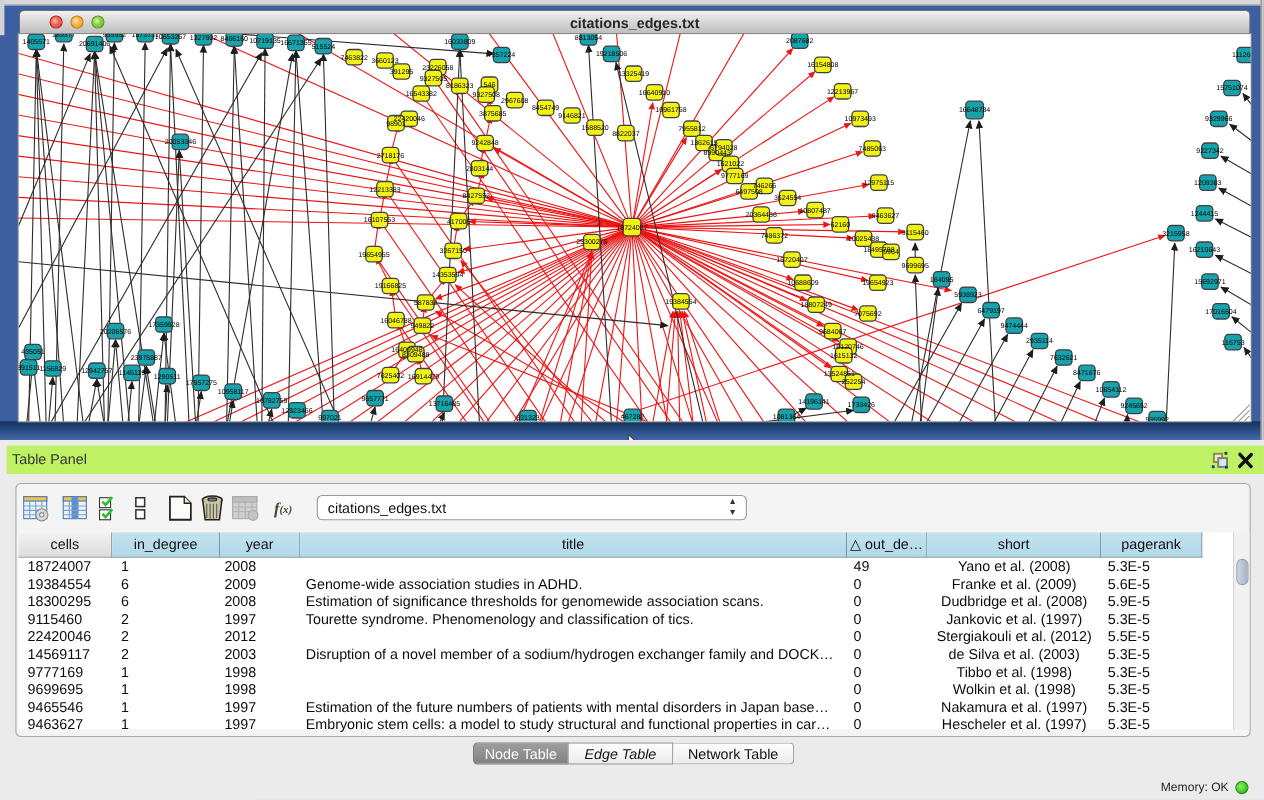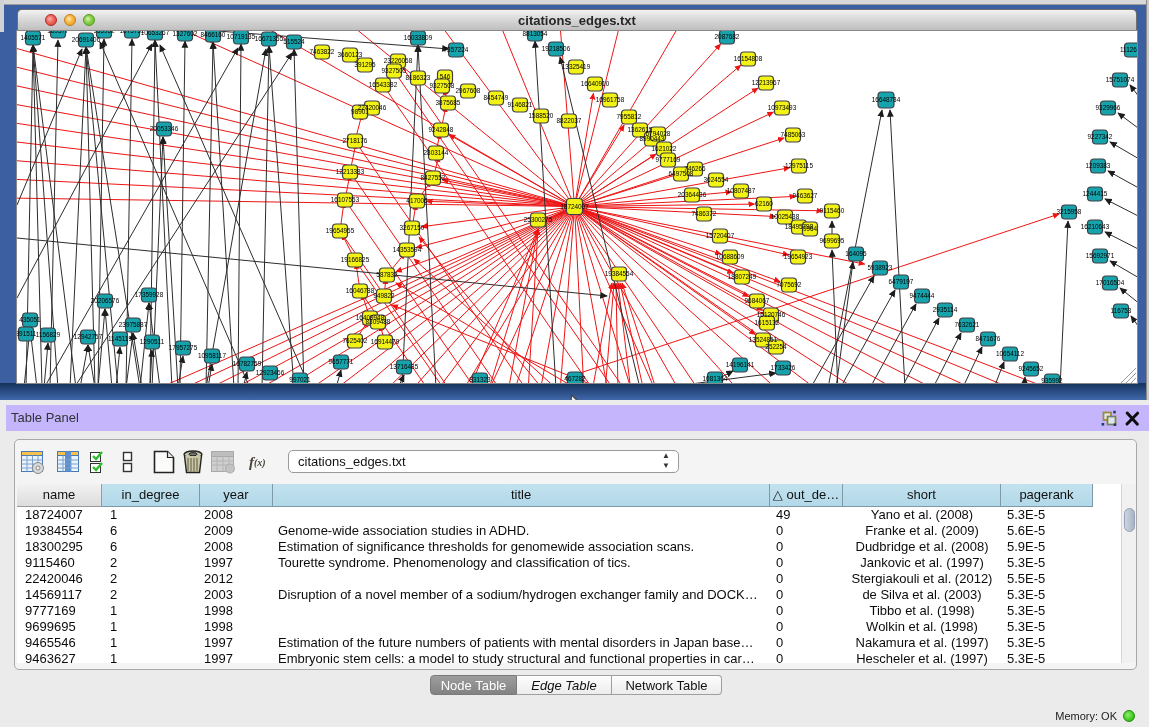--- a/index.html
+++ b/index.html
@@ -17,21 +17,21 @@
  border-radius:5px 5px 0 0;}
 #title{position:absolute;left:0;top:3px;width:100%;text-align:center;
  font-size:13px;font-weight:700;color:#262626;}
 .tl{position:absolute;top:4px;width:12px;height:12px;border-radius:6px;}
 #tlr{left:27px;background:radial-gradient(circle at 4px 4px,#ffb3ad,#ec6b60 40%,#d83933);border:0.5px solid #b5261f;}
 #tlo{left:46px;background:radial-gradient(circle at 4px 4px,#ffe9b0,#f6b43e 45%,#e89b23);border:0.5px solid #c27d11;}
 #tlg{left:65px;background:radial-gradient(circle at 4px 4px,#d6f5b0,#84ce46 45%,#66b82d);border:0.5px solid #57981e;}
 #canvasborder{position:absolute;left:16px;top:30px;width:1122px;height:354px;background:#888;}
 
 #panel{position:absolute;left:0;top:400px;width:1149px;height:327px;background:#ebebeb;}
-#phead{position:absolute;left:6px;top:5px;right:0;height:26px;background:#c4b5fd;}
+#phead{position:absolute;left:6px;top:5px;right:0;height:26px;background:#bef264;}
 #phead span{position:absolute;left:5px;top:5px;font-size:13px;color:#333;}
 
 #wbox{position:absolute;left:14px;top:439px;width:1123px;height:231px;background:#f4f4f4;
  border:1px solid #a8a8a8;border-radius:5px;}
 #combo{position:absolute;left:288px;top:450px;width:391px;height:23px;background:#fff;
  border:1px solid #9a9a9a;border-radius:5px;font-size:13px;color:#111;line-height:21px;padding-left:9px;}
 #combo .ud{position:absolute;right:8px;top:0px;font-size:8px;color:#333;line-height:10px;}
 #tablebg{position:absolute;left:17px;top:484px;width:1104px;height:179px;background:#fff;}
 .th{position:absolute;top:484px;height:23px;background:linear-gradient(#c3e2ef,#b2d8e8);
  border-right:1px solid #7e9aa8;border-bottom:1px solid #7e9aa8;
@@ -611,21 +611,21 @@
    <rect x="0.5" y="1.5" width="22" height="20" fill="#c9c9c9" stroke="#9d9d9d"></rect>
    <rect x="0.5" y="1.5" width="22" height="5" fill="#b5b5b5" stroke="#9d9d9d"></rect>
    <path d="M0.5 11 h22 M0.5 15 h22 M6 6.5 v15 M12 6.5 v15 M18 6.5 v15" stroke="#aaa" fill="none"></path>
    <circle cx="19" cy="18.5" r="4.5" fill="#bbb" stroke="#a0a0a0"></circle>
   </g>
   <text x="228" y="17" font-size="15" font-style="italic" font-weight="700" font-family="Liberation Serif,serif" fill="#4a4436">f</text>
   <text x="233" y="16" font-size="10" font-style="italic" font-weight="700" font-family="Liberation Serif,serif" fill="#4a4436">(x)</text>
 </svg>
 <div id="combo">citations_edges.txt<span class="ud">▲<br>▼</span></div>
 <div id="tablebg"></div>
-<div class="th thg" style="left:17px;width:85px;">name</div>
+<div class="th thg" style="left:17px;width:85px;">cells</div>
 <div class="th" style="left:102px;width:98px;">in_degree</div>
 <div class="th" style="left:200px;width:73px;">year</div>
 <div class="th" style="left:273px;width:497px;">title</div>
 <div class="th" style="left:770px;width:73px;">△ out_de…</div>
 <div class="th" style="left:843px;width:158px;">short</div>
 <div class="th" style="left:1001px;width:92px;">pagerank</div>
 <div class="tr" style="top:507px">
 <span class="c" style="left:25px">18724007</span>
 <span class="c" style="left:110px">1</span>
 <span class="c" style="left:204px">2008</span>

